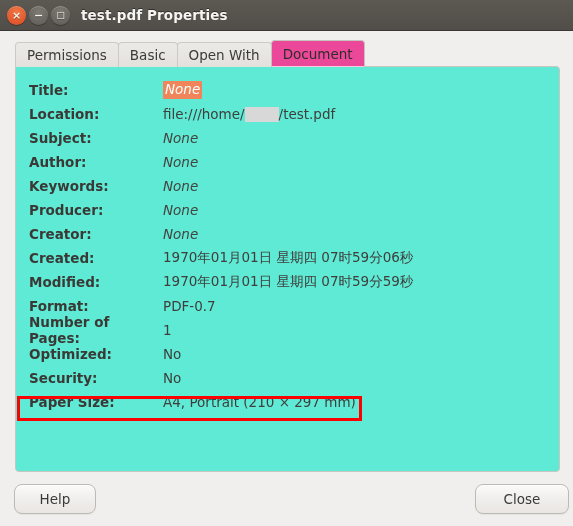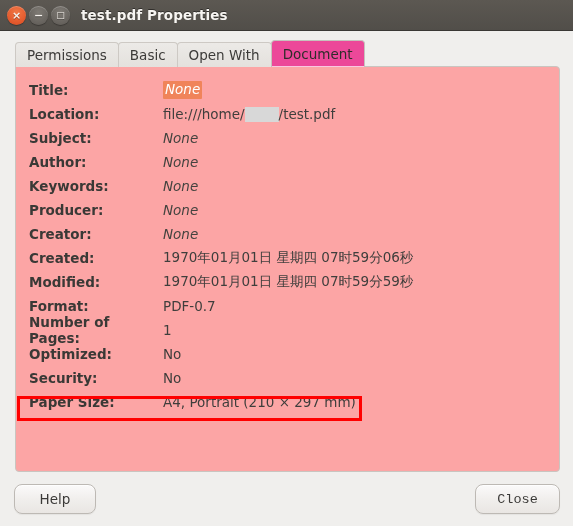--- a/index.html
+++ b/index.html
@@ -105,21 +105,21 @@
   }
 
   
   .panel {
     position: absolute;
     left: 15px;
     top: 66px;
     width: 545px;
     height: 406px;
     box-sizing: border-box;
-    background: #fca5a5;
+    background: #5eead4;
     border: 1px solid #c9c5c0;
     border-radius: 0 4px 4px 4px;
     padding-left: 34px;
   }
 
   .rows {
     position: absolute;
     left: 0;
     top: 11px;
     width: 100%;
@@ -197,22 +197,21 @@
     font-family: "DejaVu Sans", "Liberation Sans", sans-serif;
   }
   .btn-help {
     left: 14px;
     top: 484px;
     width: 82px;
   }
   .btn-close {
     left: 475px;
     top: 484px;
-    width: 85px;
-    font-family: Liberation Mono, monospace;
+    width: 94px;
   }
 </style>
 </head>
 <body>
 
 <div class="titlebar">
   <div class="wincontrols">
     <div class="wbtn wbtn-close">
       <span class="glyph">×</span>
     </div>

